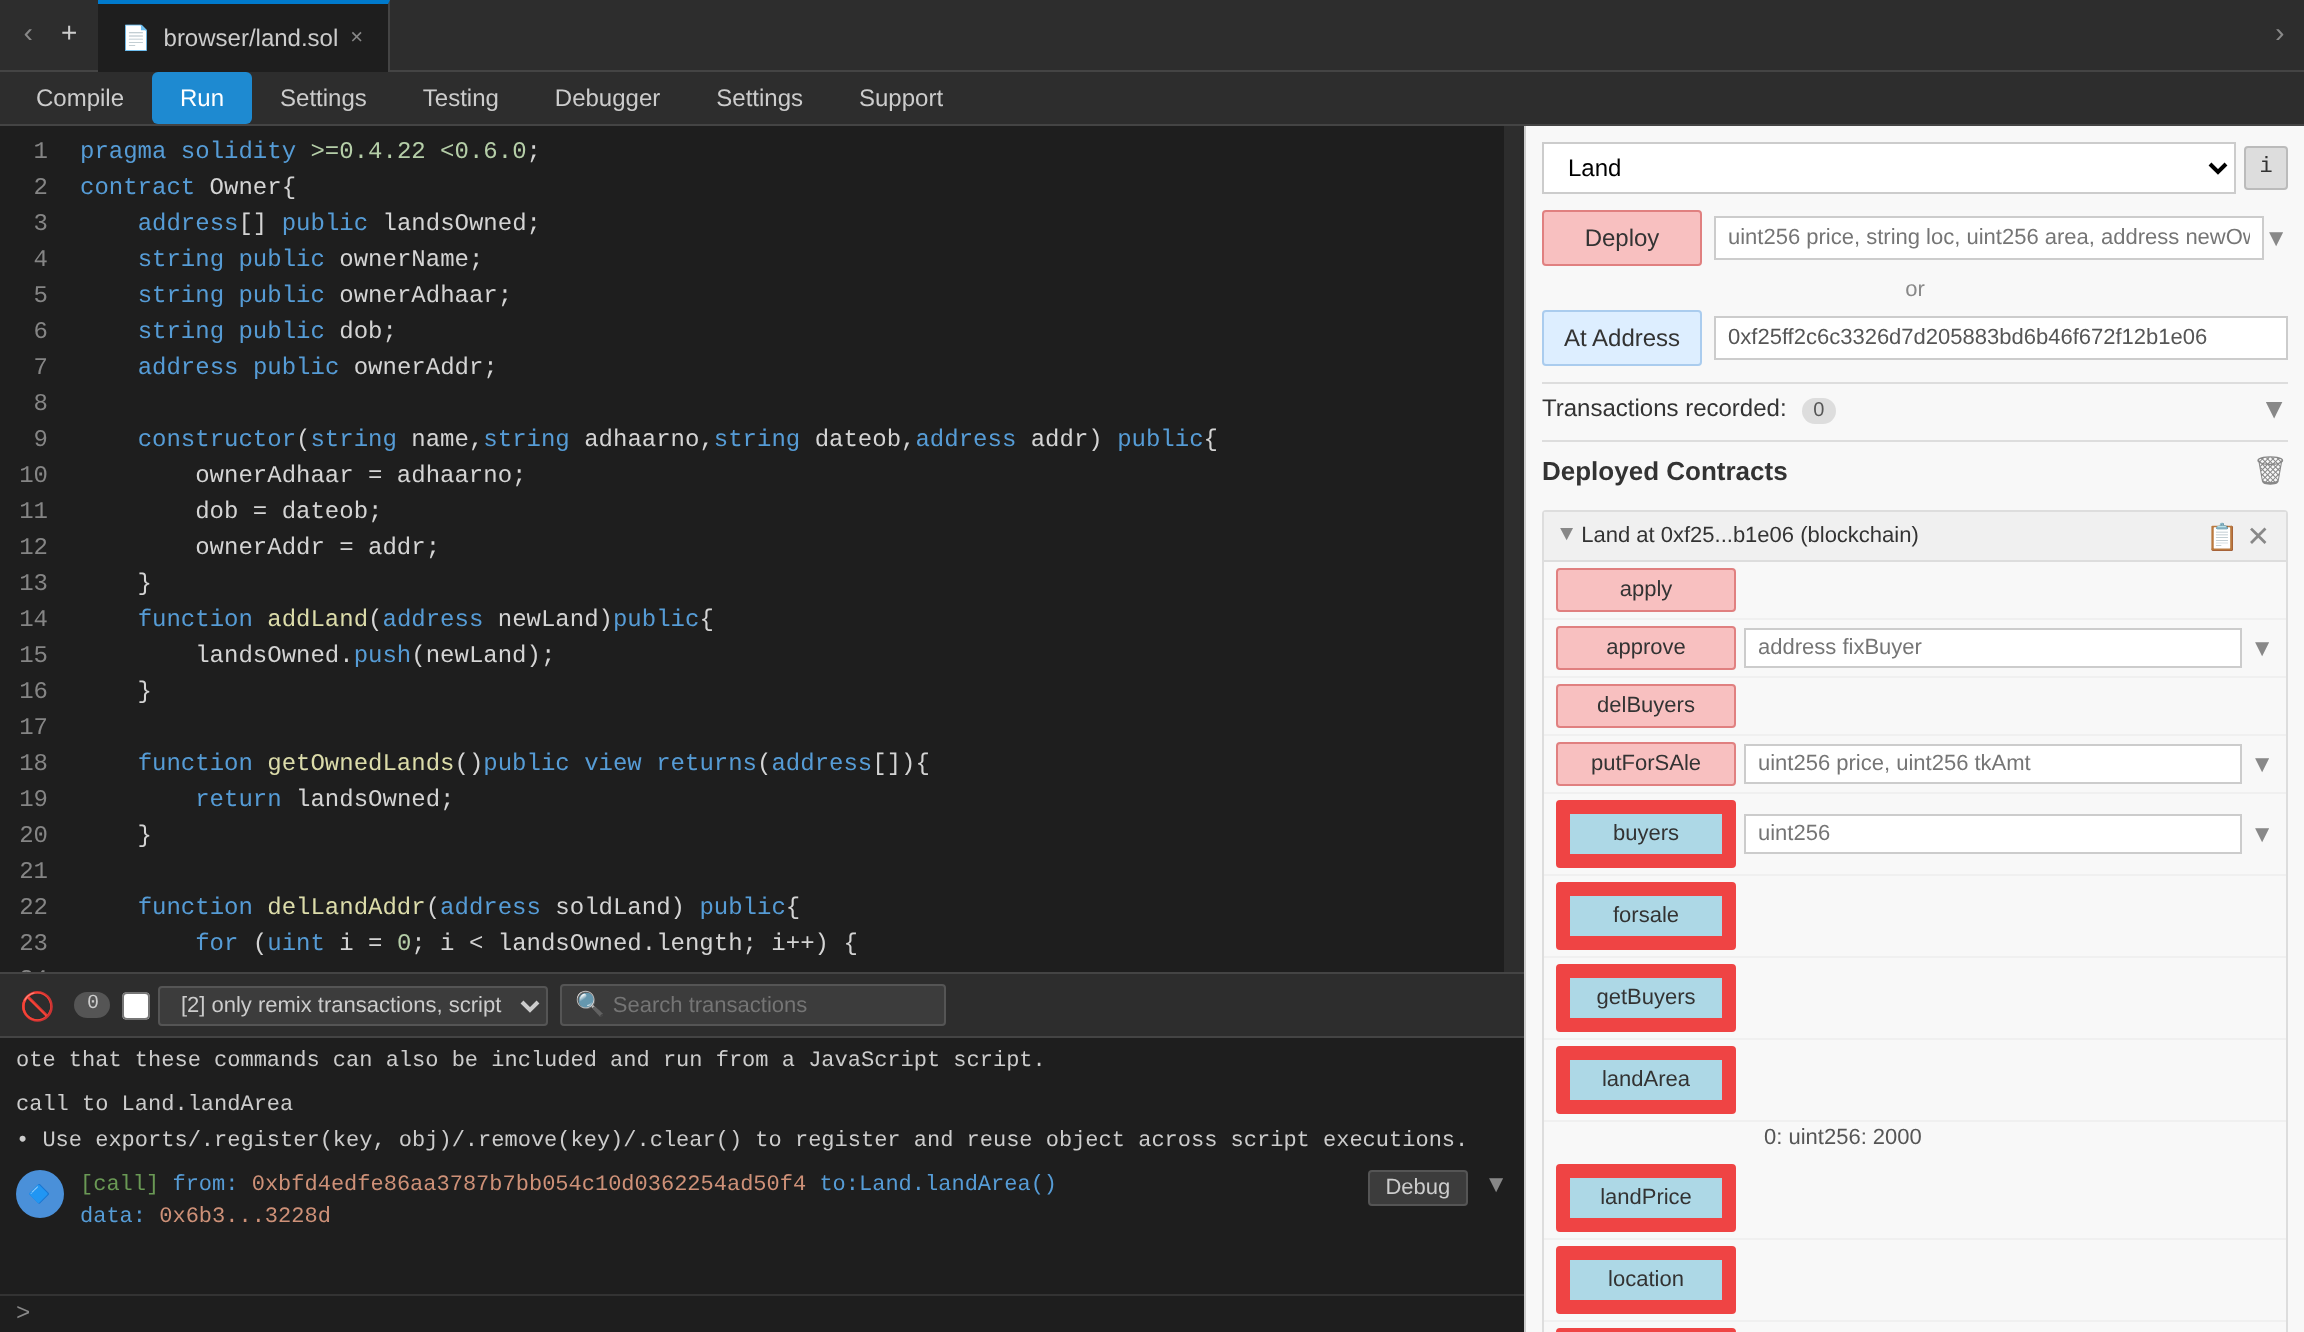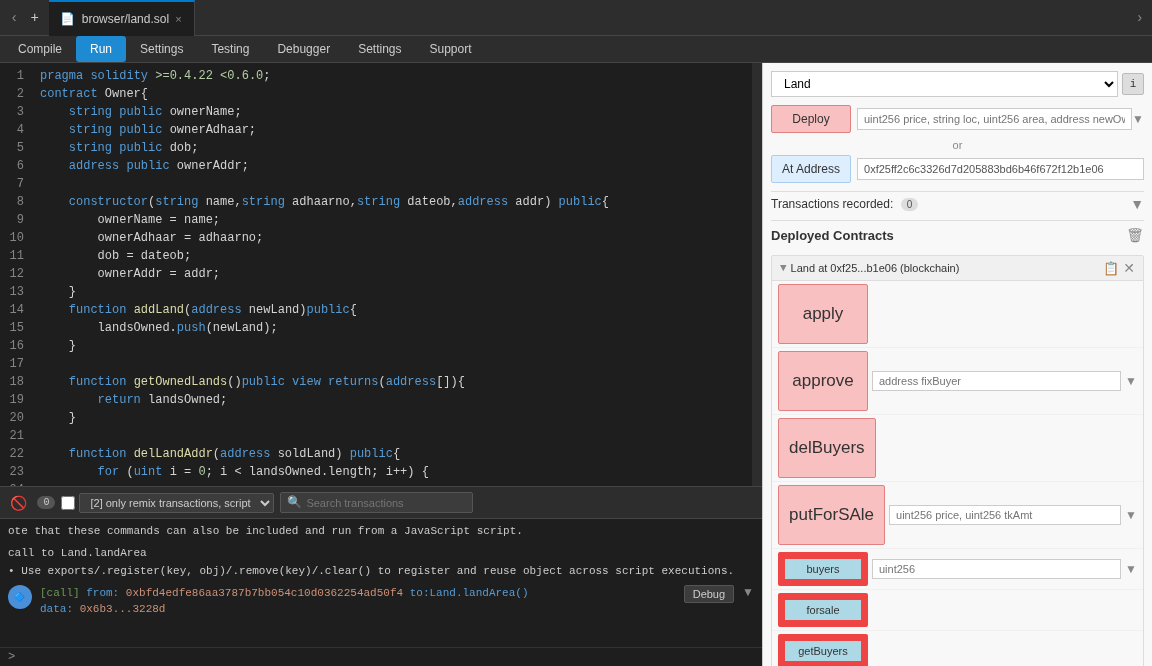--- a/index.html
+++ b/index.html
@@ -103,21 +103,21 @@
     
     .contract-instance { border: 1px solid #ddd; border-radius: 2px; margin-top: 6px; }
     .instance-header { display: flex; align-items: center; background: #f0f0f0; padding: 4px 8px; border-bottom: 1px solid #ddd; gap: 4px; }
     .instance-chevron { color: #888; font-size: 11px; cursor: pointer; }
     .instance-title { flex: 1; font-size: 11px; color: #333; font-family: Arial; }
     .instance-copy { background: transparent; border: none; cursor: pointer; color: #888; font-size: 13px; }
     .instance-close { background: transparent; border: none; cursor: pointer; color: #888; font-size: 14px; }
 
     
     .fn-row { display: flex; align-items: center; padding: 3px 6px; gap: 4px; border-bottom: 1px solid #f0f0f0; }
-    .fn-btn-orange { background: #f8c0c0; border: 1px solid #e08080; color: #333; padding: 19px 10px; font-size: 17px; cursor: pointer; min-width: 90px; border-radius: 2px; font-family: Arial; }
+    .fn-btn-orange { background: #f8c0c0; border: 1px solid #e08080; color: #333; padding: 4px 10px; font-size: 11px; cursor: pointer; min-width: 90px; border-radius: 2px; font-family: Arial; }
     .fn-btn-blue { background: #add8e6; border: 7px solid #ef4444; color: #333; padding: 4px 10px; font-size: 11px; cursor: pointer; min-width: 90px; border-radius: 2px; font-family: Arial; }
     .fn-input { flex: 1; border: 1px solid #ccc; padding: 3px 6px; font-size: 11px; color: #888; background: white; }
     .fn-expand { background: transparent; border: none; cursor: pointer; color: #888; font-size: 12px; }
     .fn-result { padding: 2px 6px 4px 110px; font-size: 11px; color: #555; font-family: Arial; }
 
     
     .editor-wrapper { display: flex; flex-direction: column; flex: 1; overflow: hidden; }
 
     .checkbox-filter { width: 14px; height: 14px; cursor: pointer; }
   </style>
@@ -179,27 +179,27 @@
             <div style="line-height: 18px;">19</div>
             <div style="line-height: 18px;">20</div>
             <div style="line-height: 18px;">21</div>
             <div style="line-height: 18px;">22</div>
             <div style="line-height: 18px;">23</div>
             <div style="line-height: 18px;">24</div>
           </div>
         <div class="code-area" id="code-lines">
             <div class="code-line"><span class="kw">pragma</span> <span class="kw">solidity</span> <span class="num">&gt;=<span class="num">0</span>.<span class="num">4</span>.<span class="num">22</span> &lt;<span class="num">0</span>.<span class="num">6</span>.<span class="num">0</span></span>;</div>
             <div class="code-line"><span class="kw">contract</span> Owner{</div>
+            <div class="code-line">    <span class="kw">address</span>[] <span class="kw">public</span> landsOwned;</div>
             <div class="code-line">    <span class="kw">string</span> <span class="kw">public</span> ownerName;</div>
             <div class="code-line">    <span class="kw">string</span> <span class="kw">public</span> ownerAdhaar;</div>
             <div class="code-line">    <span class="kw">string</span> <span class="kw">public</span> dob;</div>
             <div class="code-line">    <span class="kw">address</span> <span class="kw">public</span> ownerAddr;</div>
             <div class="code-line">&nbsp;</div>
             <div class="code-line">    <span class="kw">constructor</span>(<span class="kw">string</span> name,<span class="kw">string</span> adhaarno,<span class="kw">string</span> dateob,<span class="kw">address</span> addr) <span class="kw">public</span>{</div>
-            <div class="code-line">        ownerName = name;</div>
             <div class="code-line">        ownerAdhaar = adhaarno;</div>
             <div class="code-line">        dob = dateob;</div>
             <div class="code-line">        ownerAddr = addr;</div>
             <div class="code-line">    }</div>
             <div class="code-line">    <span class="kw">function</span> <span class="fn">addLand</span>(<span class="kw">address</span> newLand)<span class="kw">public</span>{</div>
             <div class="code-line">        landsOwned.<span class="kw">push</span>(newLand);</div>
             <div class="code-line">    }</div>
             <div class="code-line">&nbsp;</div>
             <div class="code-line">    <span class="kw">function</span> <span class="fn">getOwnedLands</span>()<span class="kw">public</span> <span class="kw">view</span> <span class="kw">returns</span>(<span class="kw">address</span>[]){</div>
             <div class="code-line">        <span class="kw">return</span> landsOwned;</div>

